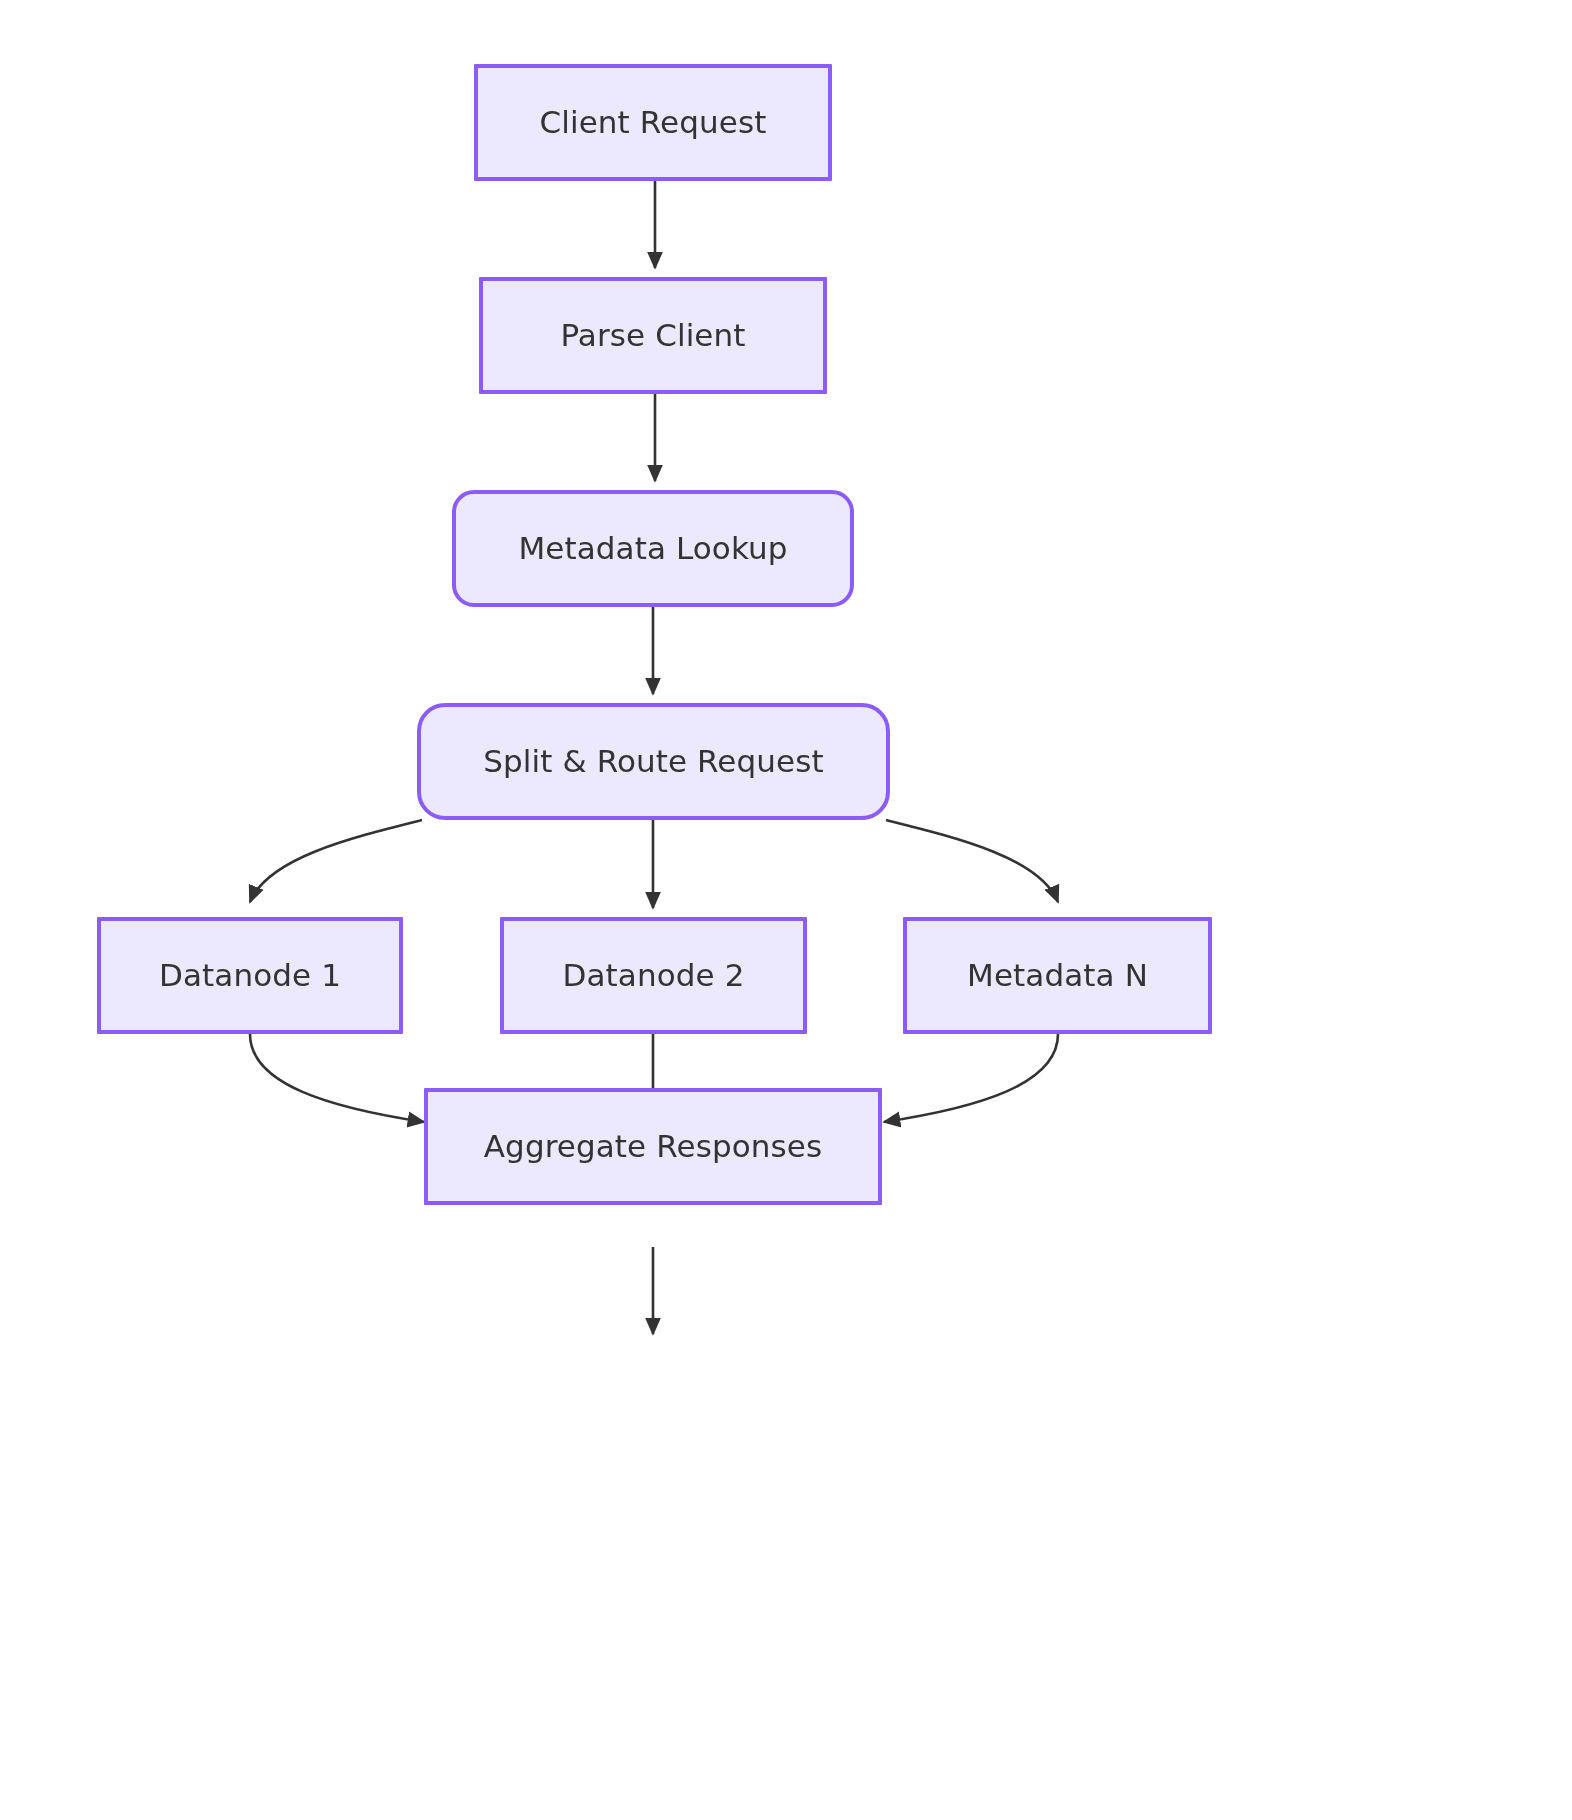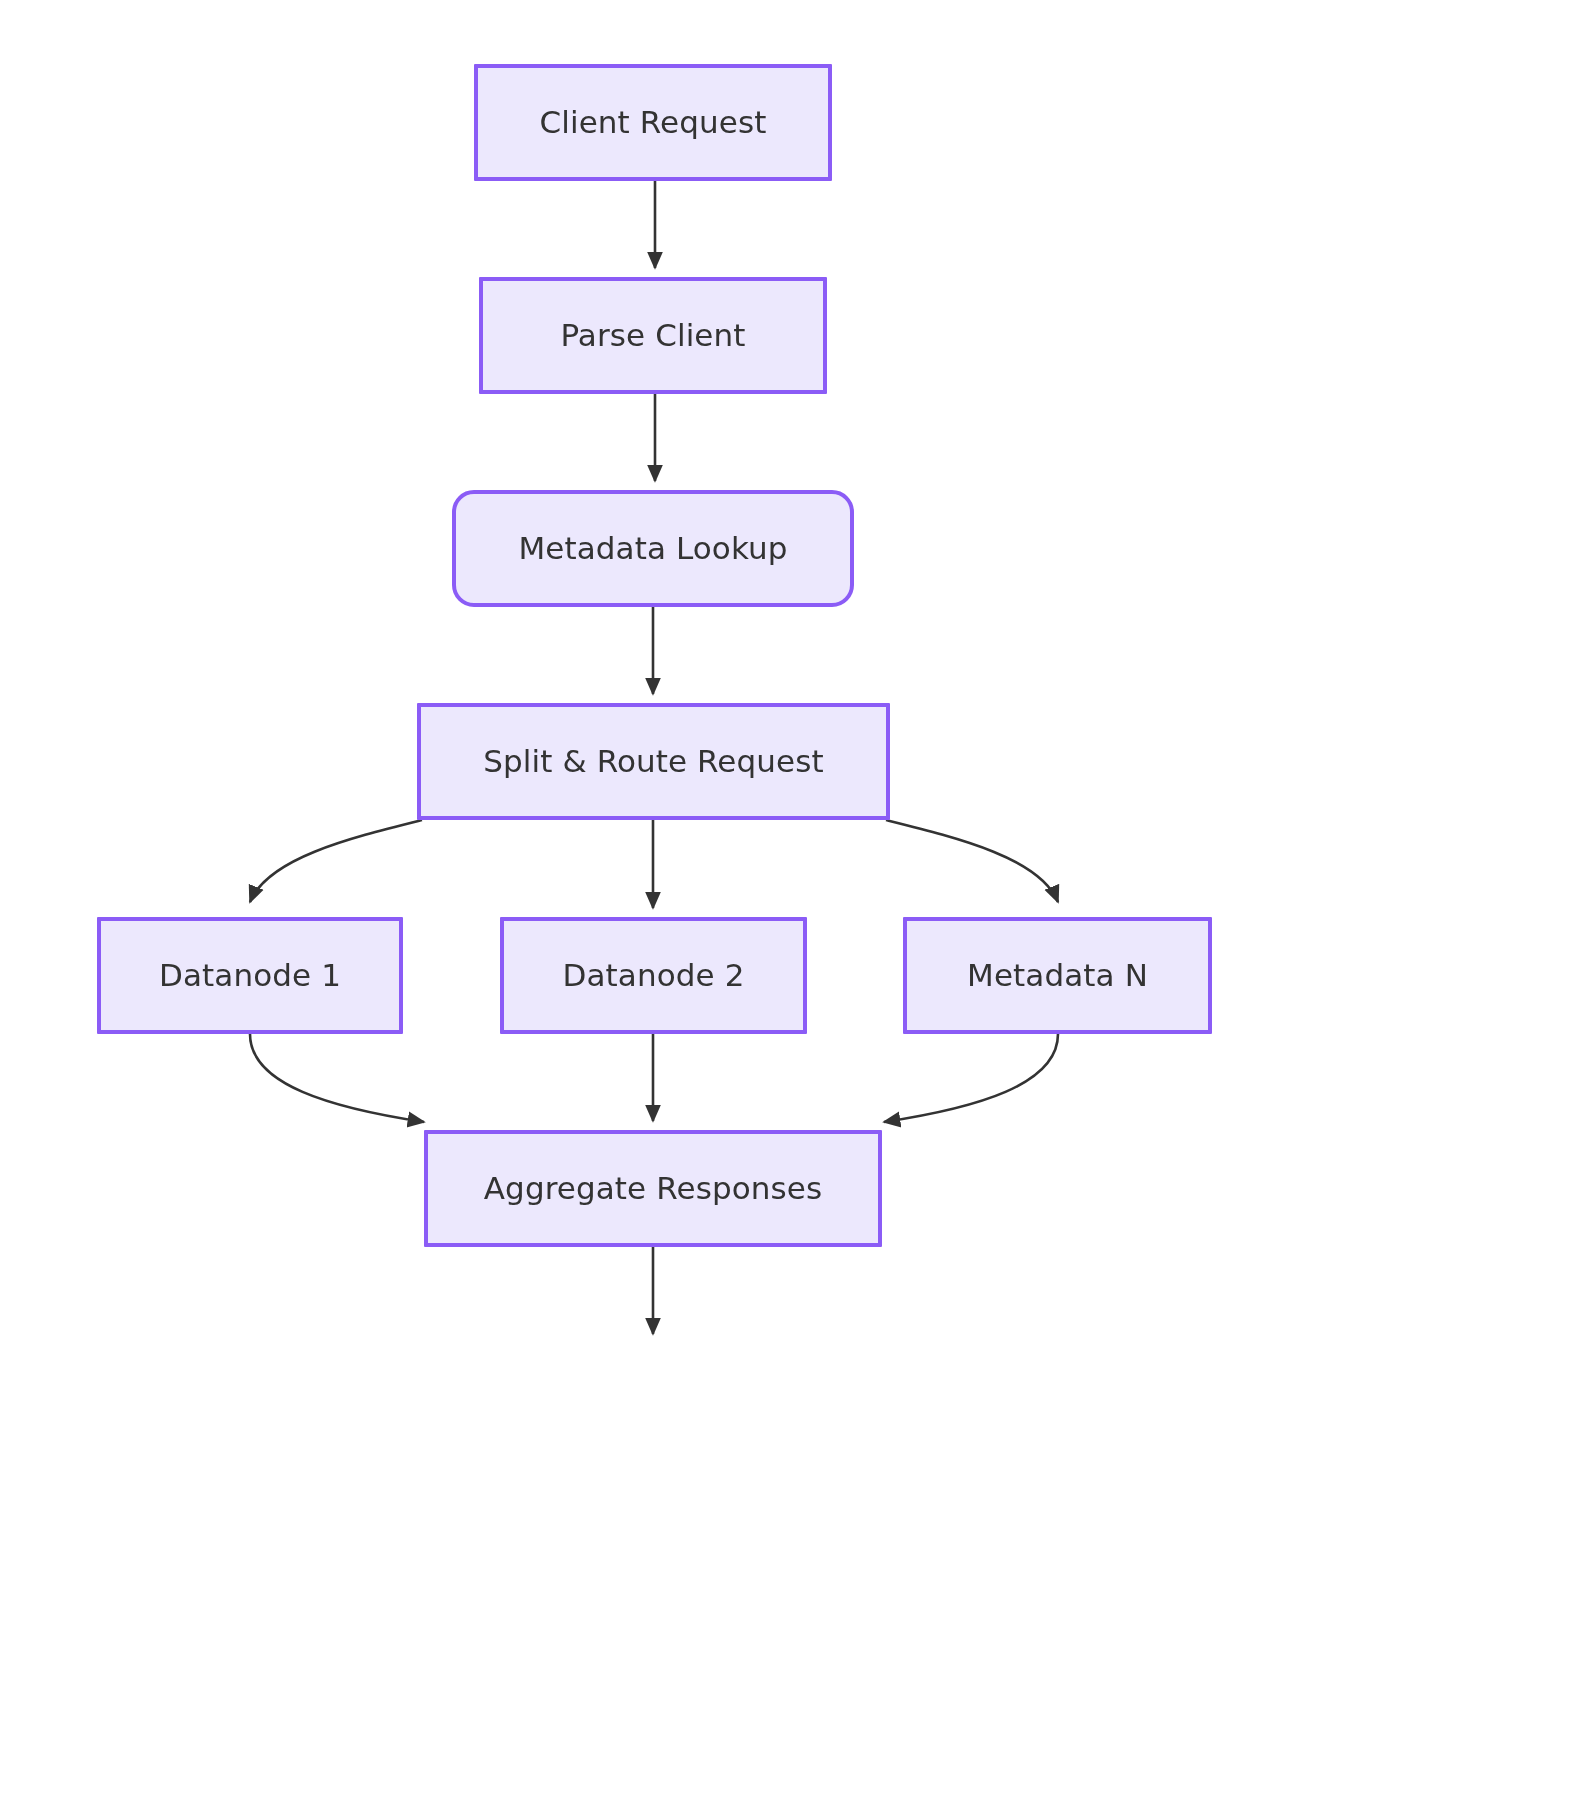--- a/index.html
+++ b/index.html
@@ -42,25 +42,25 @@
     font-weight: 400;
     line-height: 1.2;
     letter-spacing: 0.1px;
     white-space: nowrap;
     font-family: "DejaVu Sans", "Liberation Sans", sans-serif;
   }
   
   .n-client   { left: 474px; top: 64px;   width: 358px; height: 117px; }
   .n-parse    { left: 479px; top: 277px;  width: 348px; height: 117px; }
   .n-meta     { left: 452px; top: 490px;  width: 402px; height: 117px; border-radius: 22px; }
-  .n-split    { left: 417px; top: 703px;  width: 473px; height: 117px; }
+  .n-split    { left: 417px; top: 703px;  width: 473px; height: 117px; border-radius: 28px; }
   .n-dn1      { left: 97px;  top: 917px;  width: 306px; height: 117px; }
   .n-dn2      { left: 500px; top: 917px;  width: 307px; height: 117px; }
   .n-dnn      { left: 903px; top: 917px;  width: 309px; height: 117px; }
-  .n-agg      { left: 424px; top: 1130px; width: 458px; height: 117px; text-align: center; }
+  .n-agg      { left: 424px; top: 1088px; width: 458px; height: 117px; text-align: center; }
   .n-return   { left: 407px; top: 1343px; width: 492px; height: 117px; }
 </style>
 </head>
 <body>
 
 <div id="canvas">
 
   <svg id="edge-layer" viewBox="0 0 1572 1820" width="1572" height="1820" xmlns="http://www.w3.org/2000/svg">
     <defs>
       <marker id="arrowhead" viewBox="0 0 10 10" refX="9" refY="5" markerWidth="7" markerHeight="7" orient="auto-start-reverse" markerUnits="strokeWidth">

